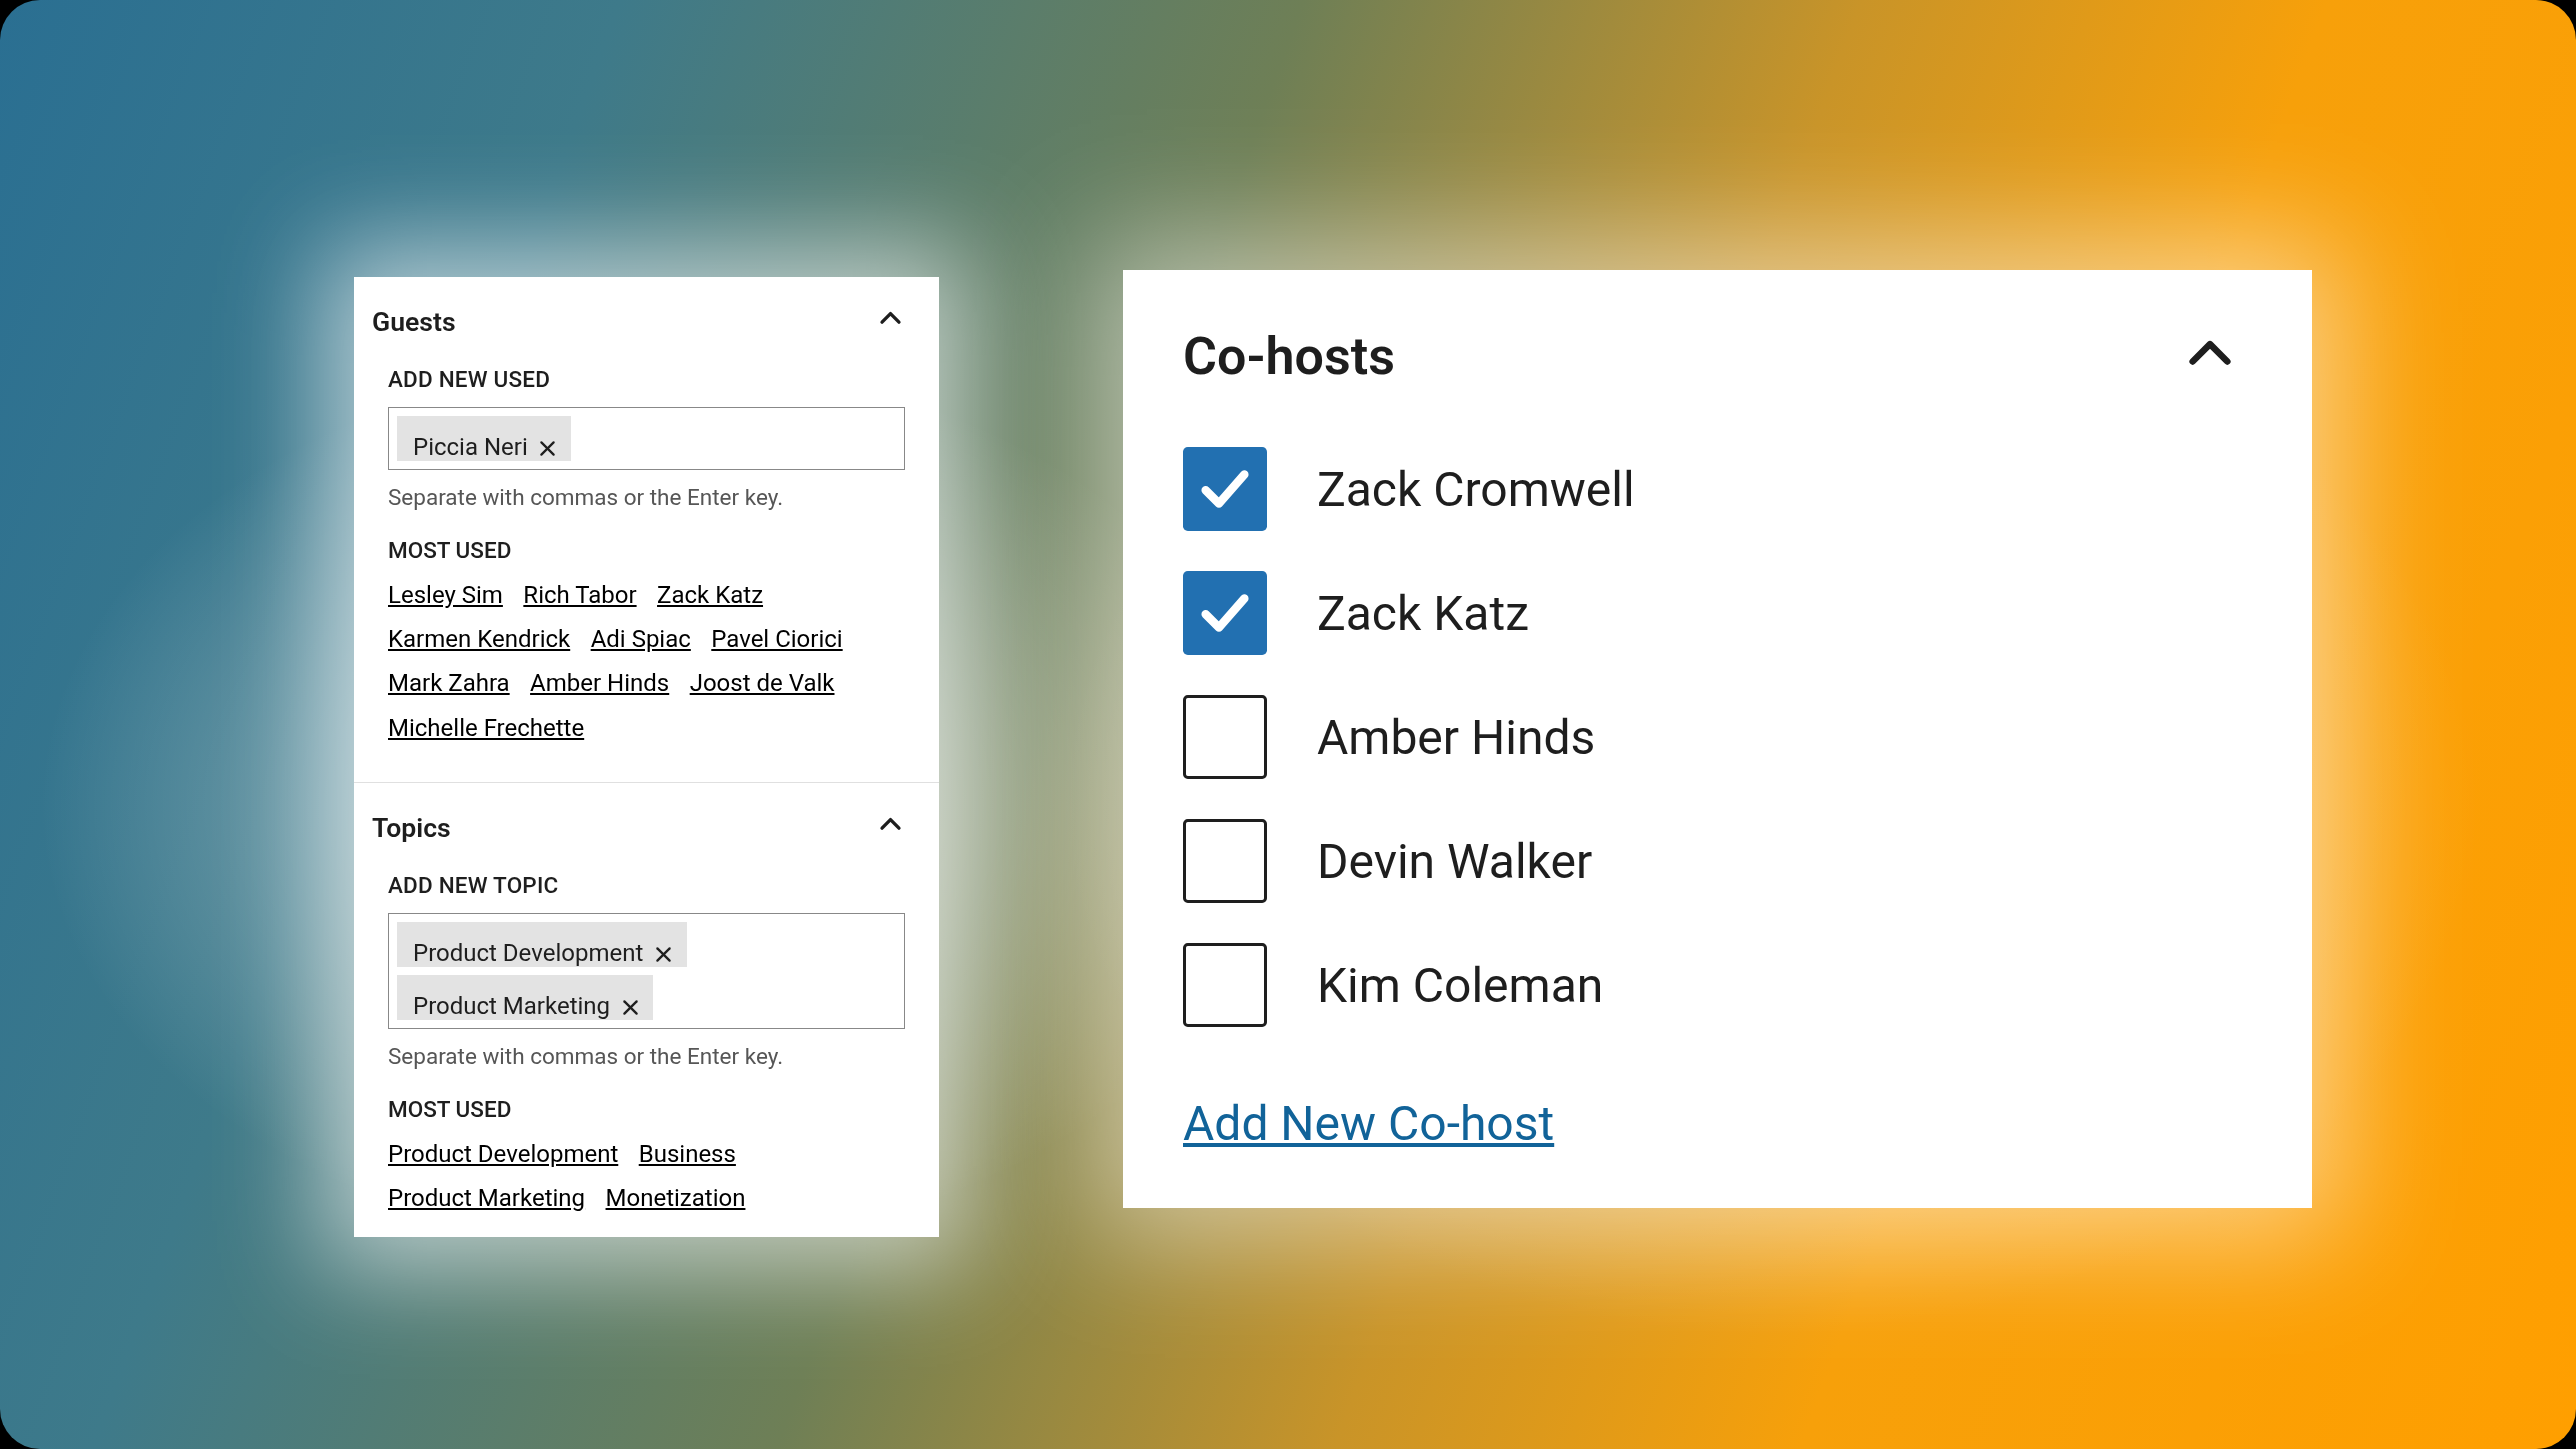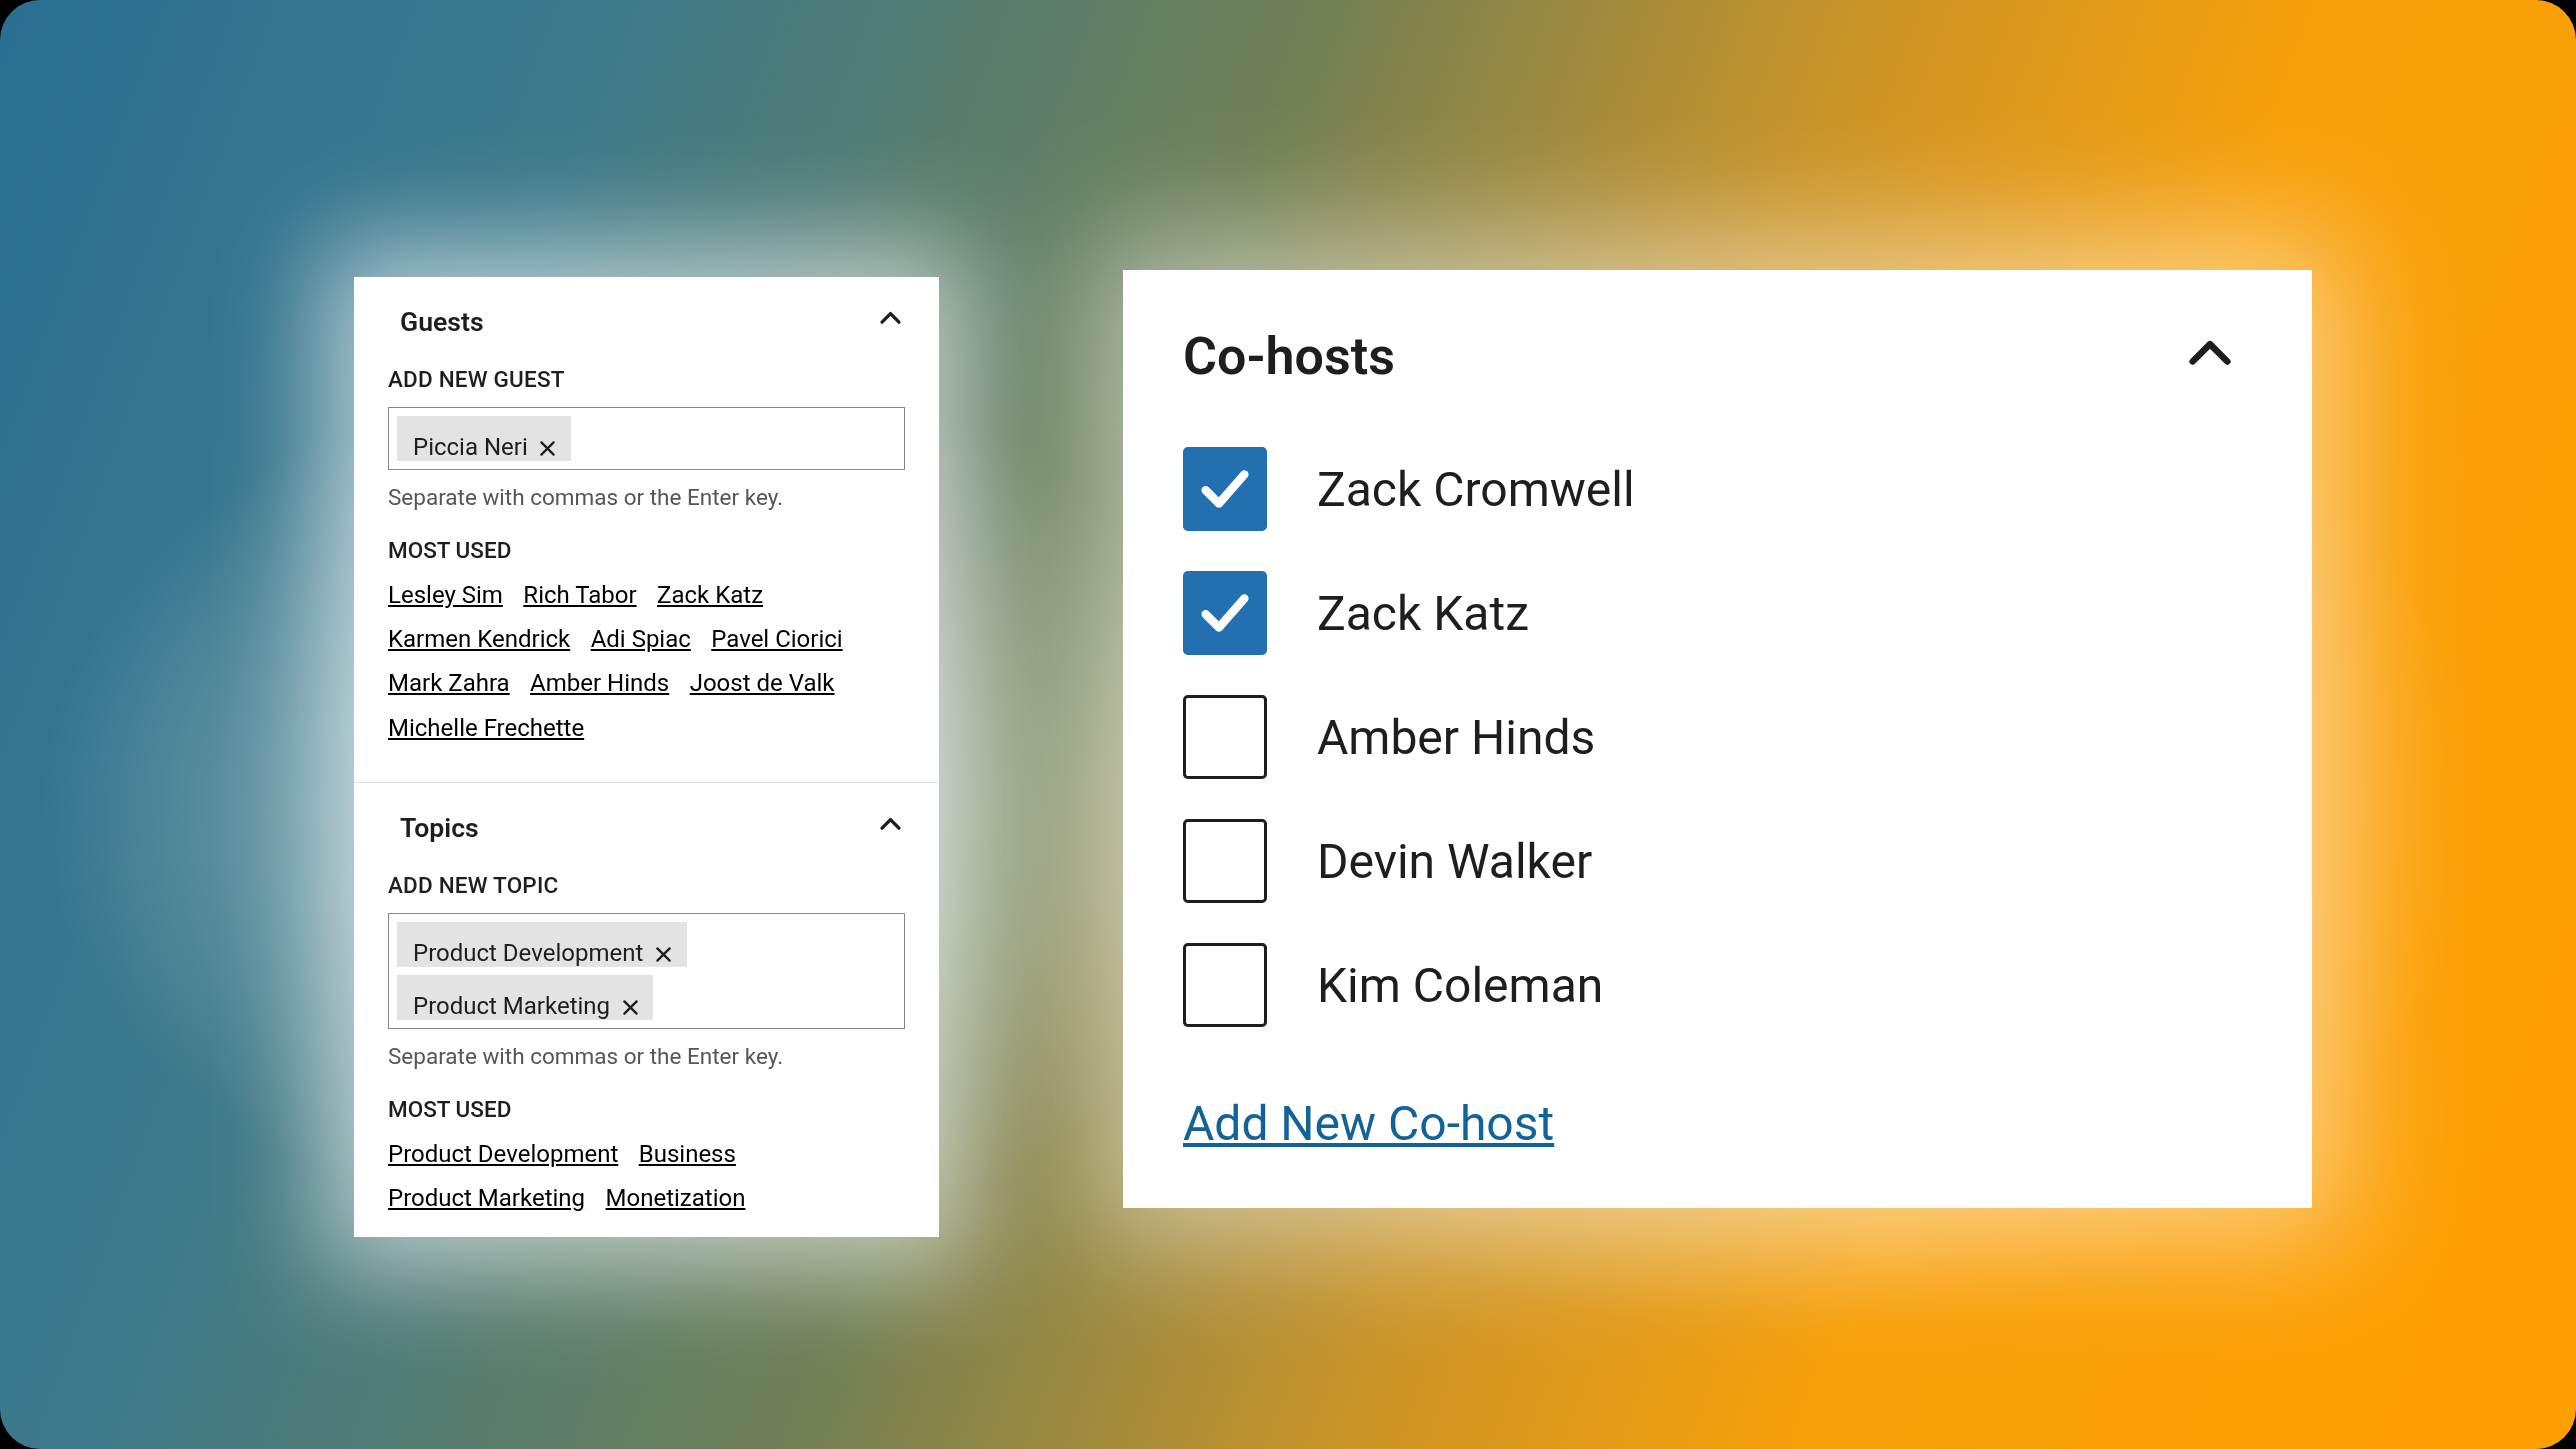--- a/index.html
+++ b/index.html
@@ -38,21 +38,21 @@
     color: #1e1e1e;
   }
   .panel {
     border-bottom: 0.8px solid #e0e0e0;
     padding-bottom: 32px;
   }
   .panel-header {
     display: flex;
     align-items: center;
     justify-content: space-between;
-    padding: 27px 34px 27px 46px;
+    padding: 27px 34px 27px 18px;
   }
   .panel-title { font-weight: 600; font-size: 26.6px; }
   .chev-up svg { width: 29px; height: 29px; }
   .section-label {
     font-size: 22.5px;
     font-weight: 500;
     letter-spacing: 0.2px;
     padding: 0 34px 14.5px;
     color: #1e1e1e;
   }
@@ -161,21 +161,21 @@
 
       <div class="panel">
         <div class="panel-header">
           <div class="panel-title">Guests</div>
           <span class="chev-up">
             <svg viewBox="0 0 24 24" fill="none" stroke="#1e1e1e" stroke-width="2.8" stroke-linecap="round" stroke-linejoin="round">
                 <polyline points="5 15 12 8 19 15"></polyline>
               </svg>
           </span>
         </div>
-        <div class="section-label">ADD NEW GUEST</div>
+        <div class="section-label">ADD NEW USED</div>
         <div class="tag-input" id="guest-chips">
             <span class="chip">
               <span>Piccia Neri</span>
               <span class="chip-x">
                 <svg viewBox="0 0 24 24" fill="none" stroke="#1e1e1e" stroke-width="2.6" stroke-linecap="round">
                   <line x1="5" y1="5" x2="19" y2="19"></line>
                   <line x1="19" y1="5" x2="5" y2="19"></line>
                 </svg>
               </span>
             </span>

